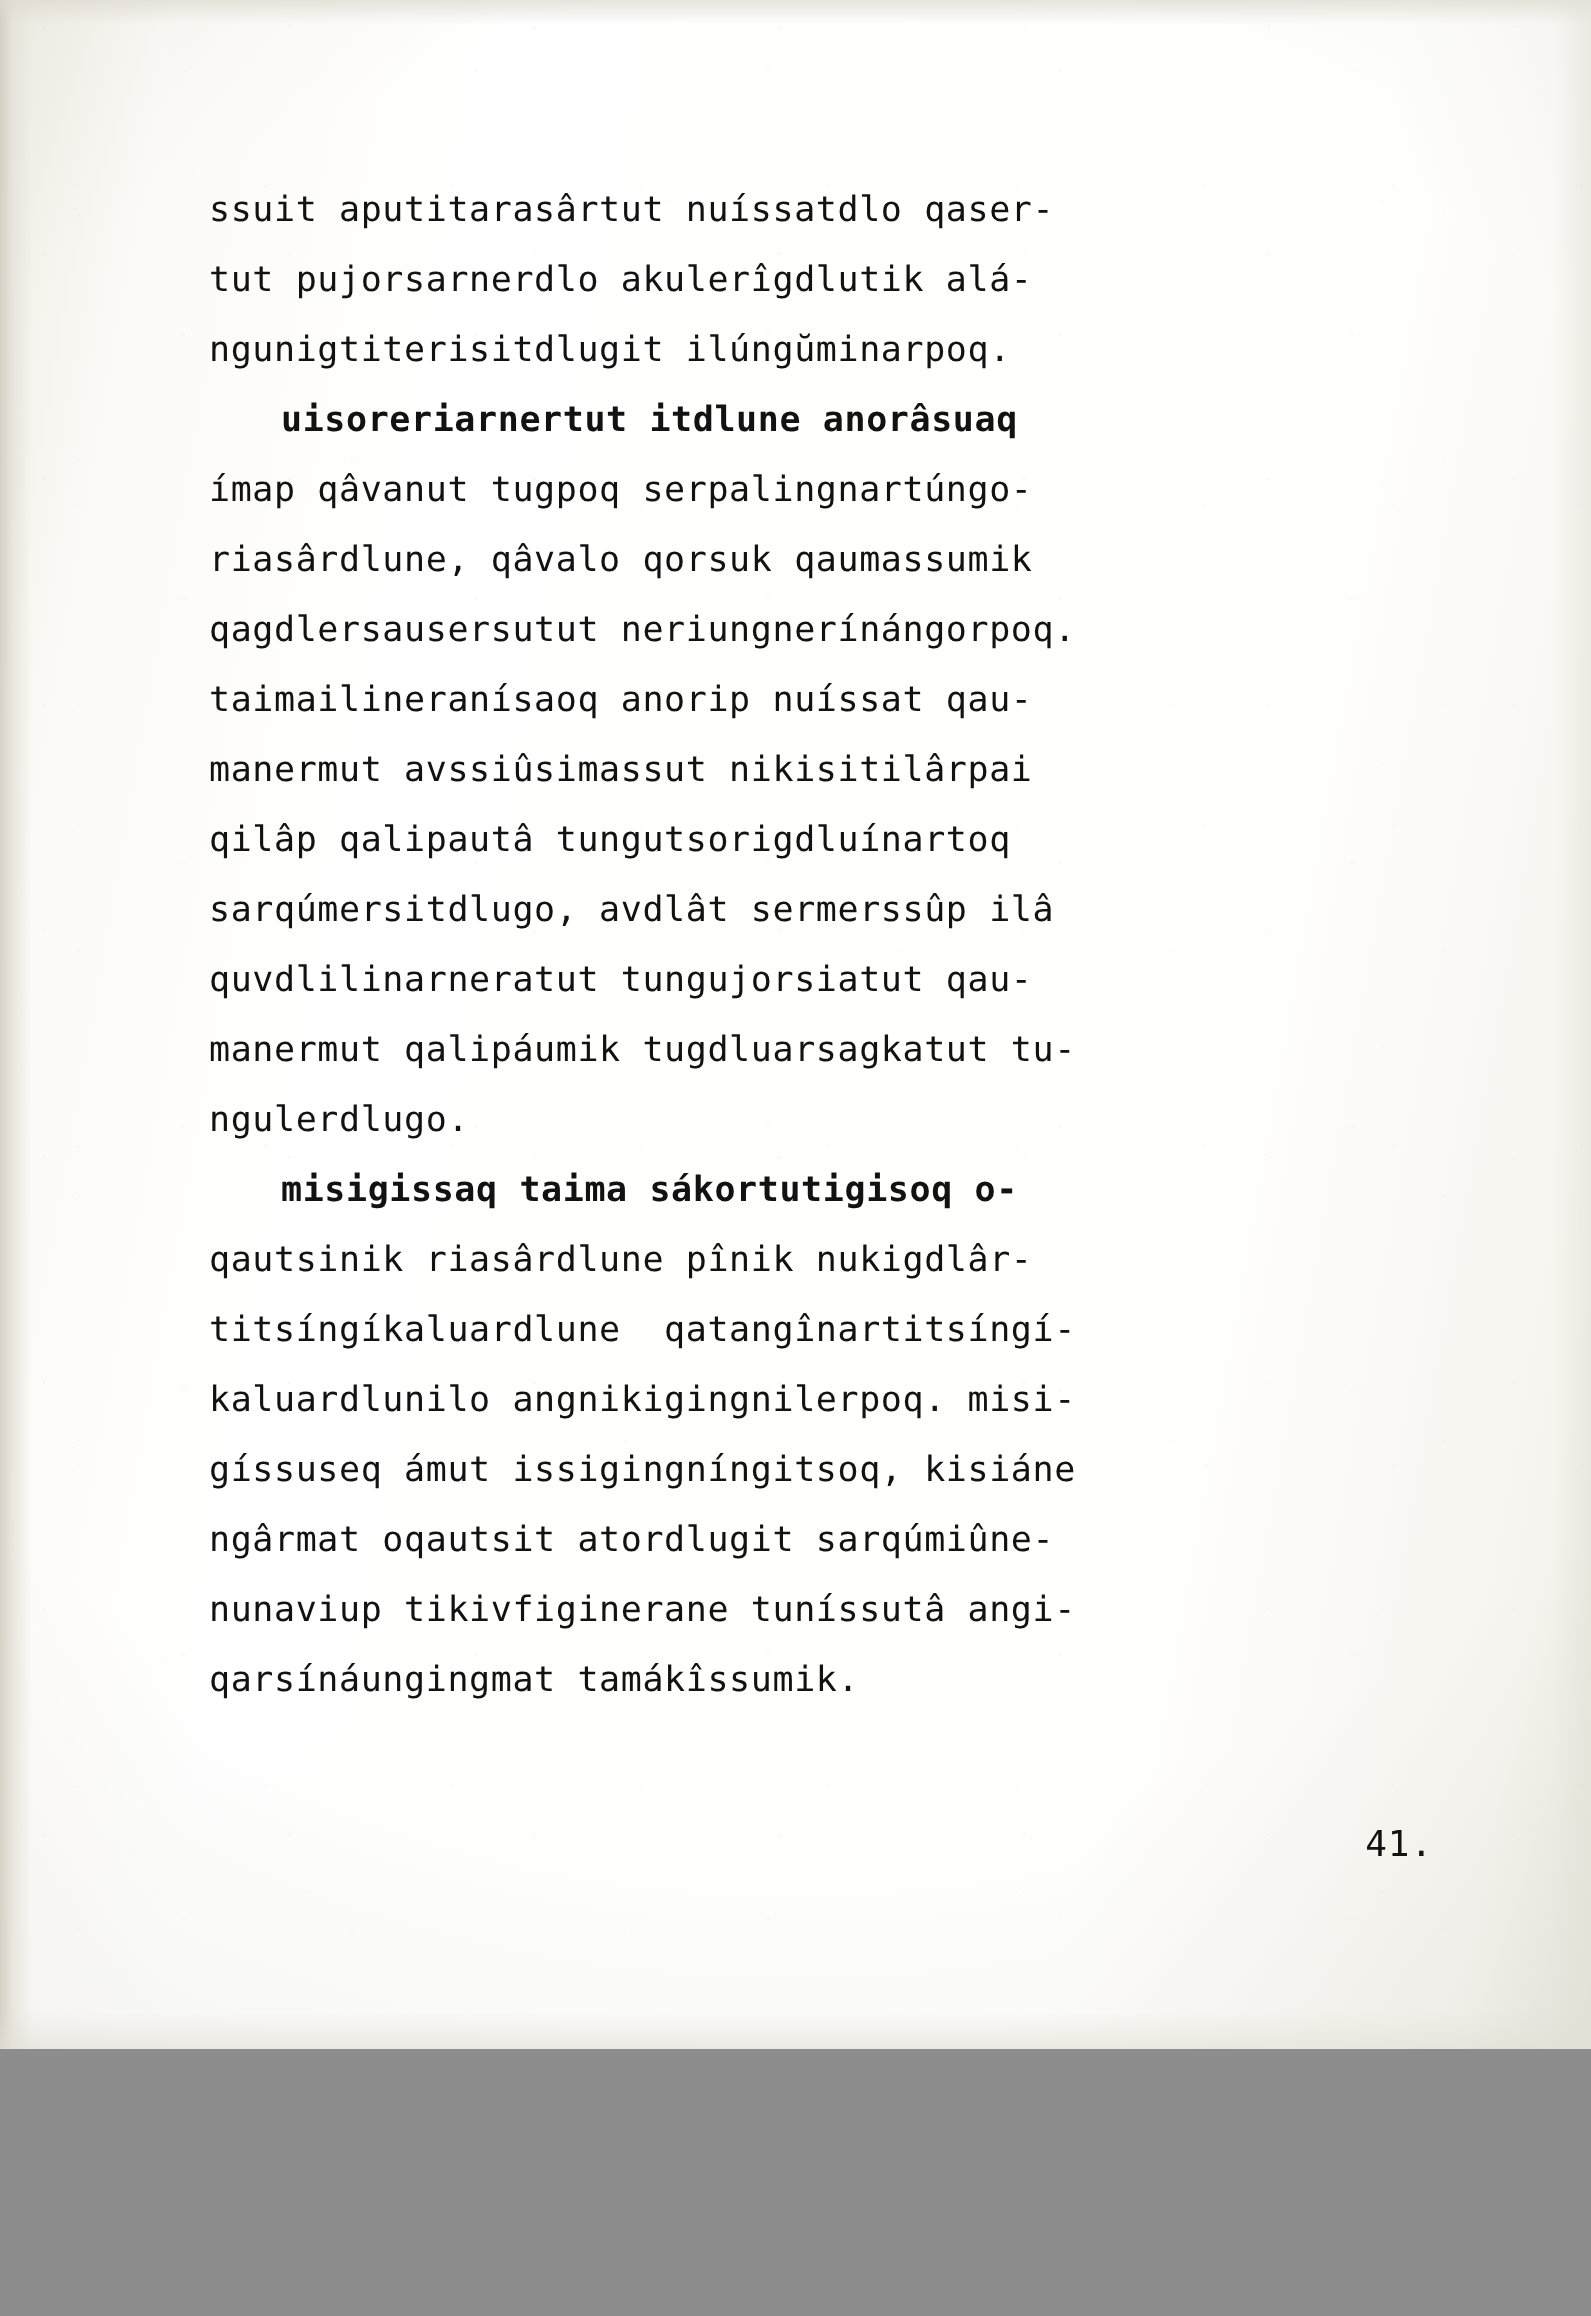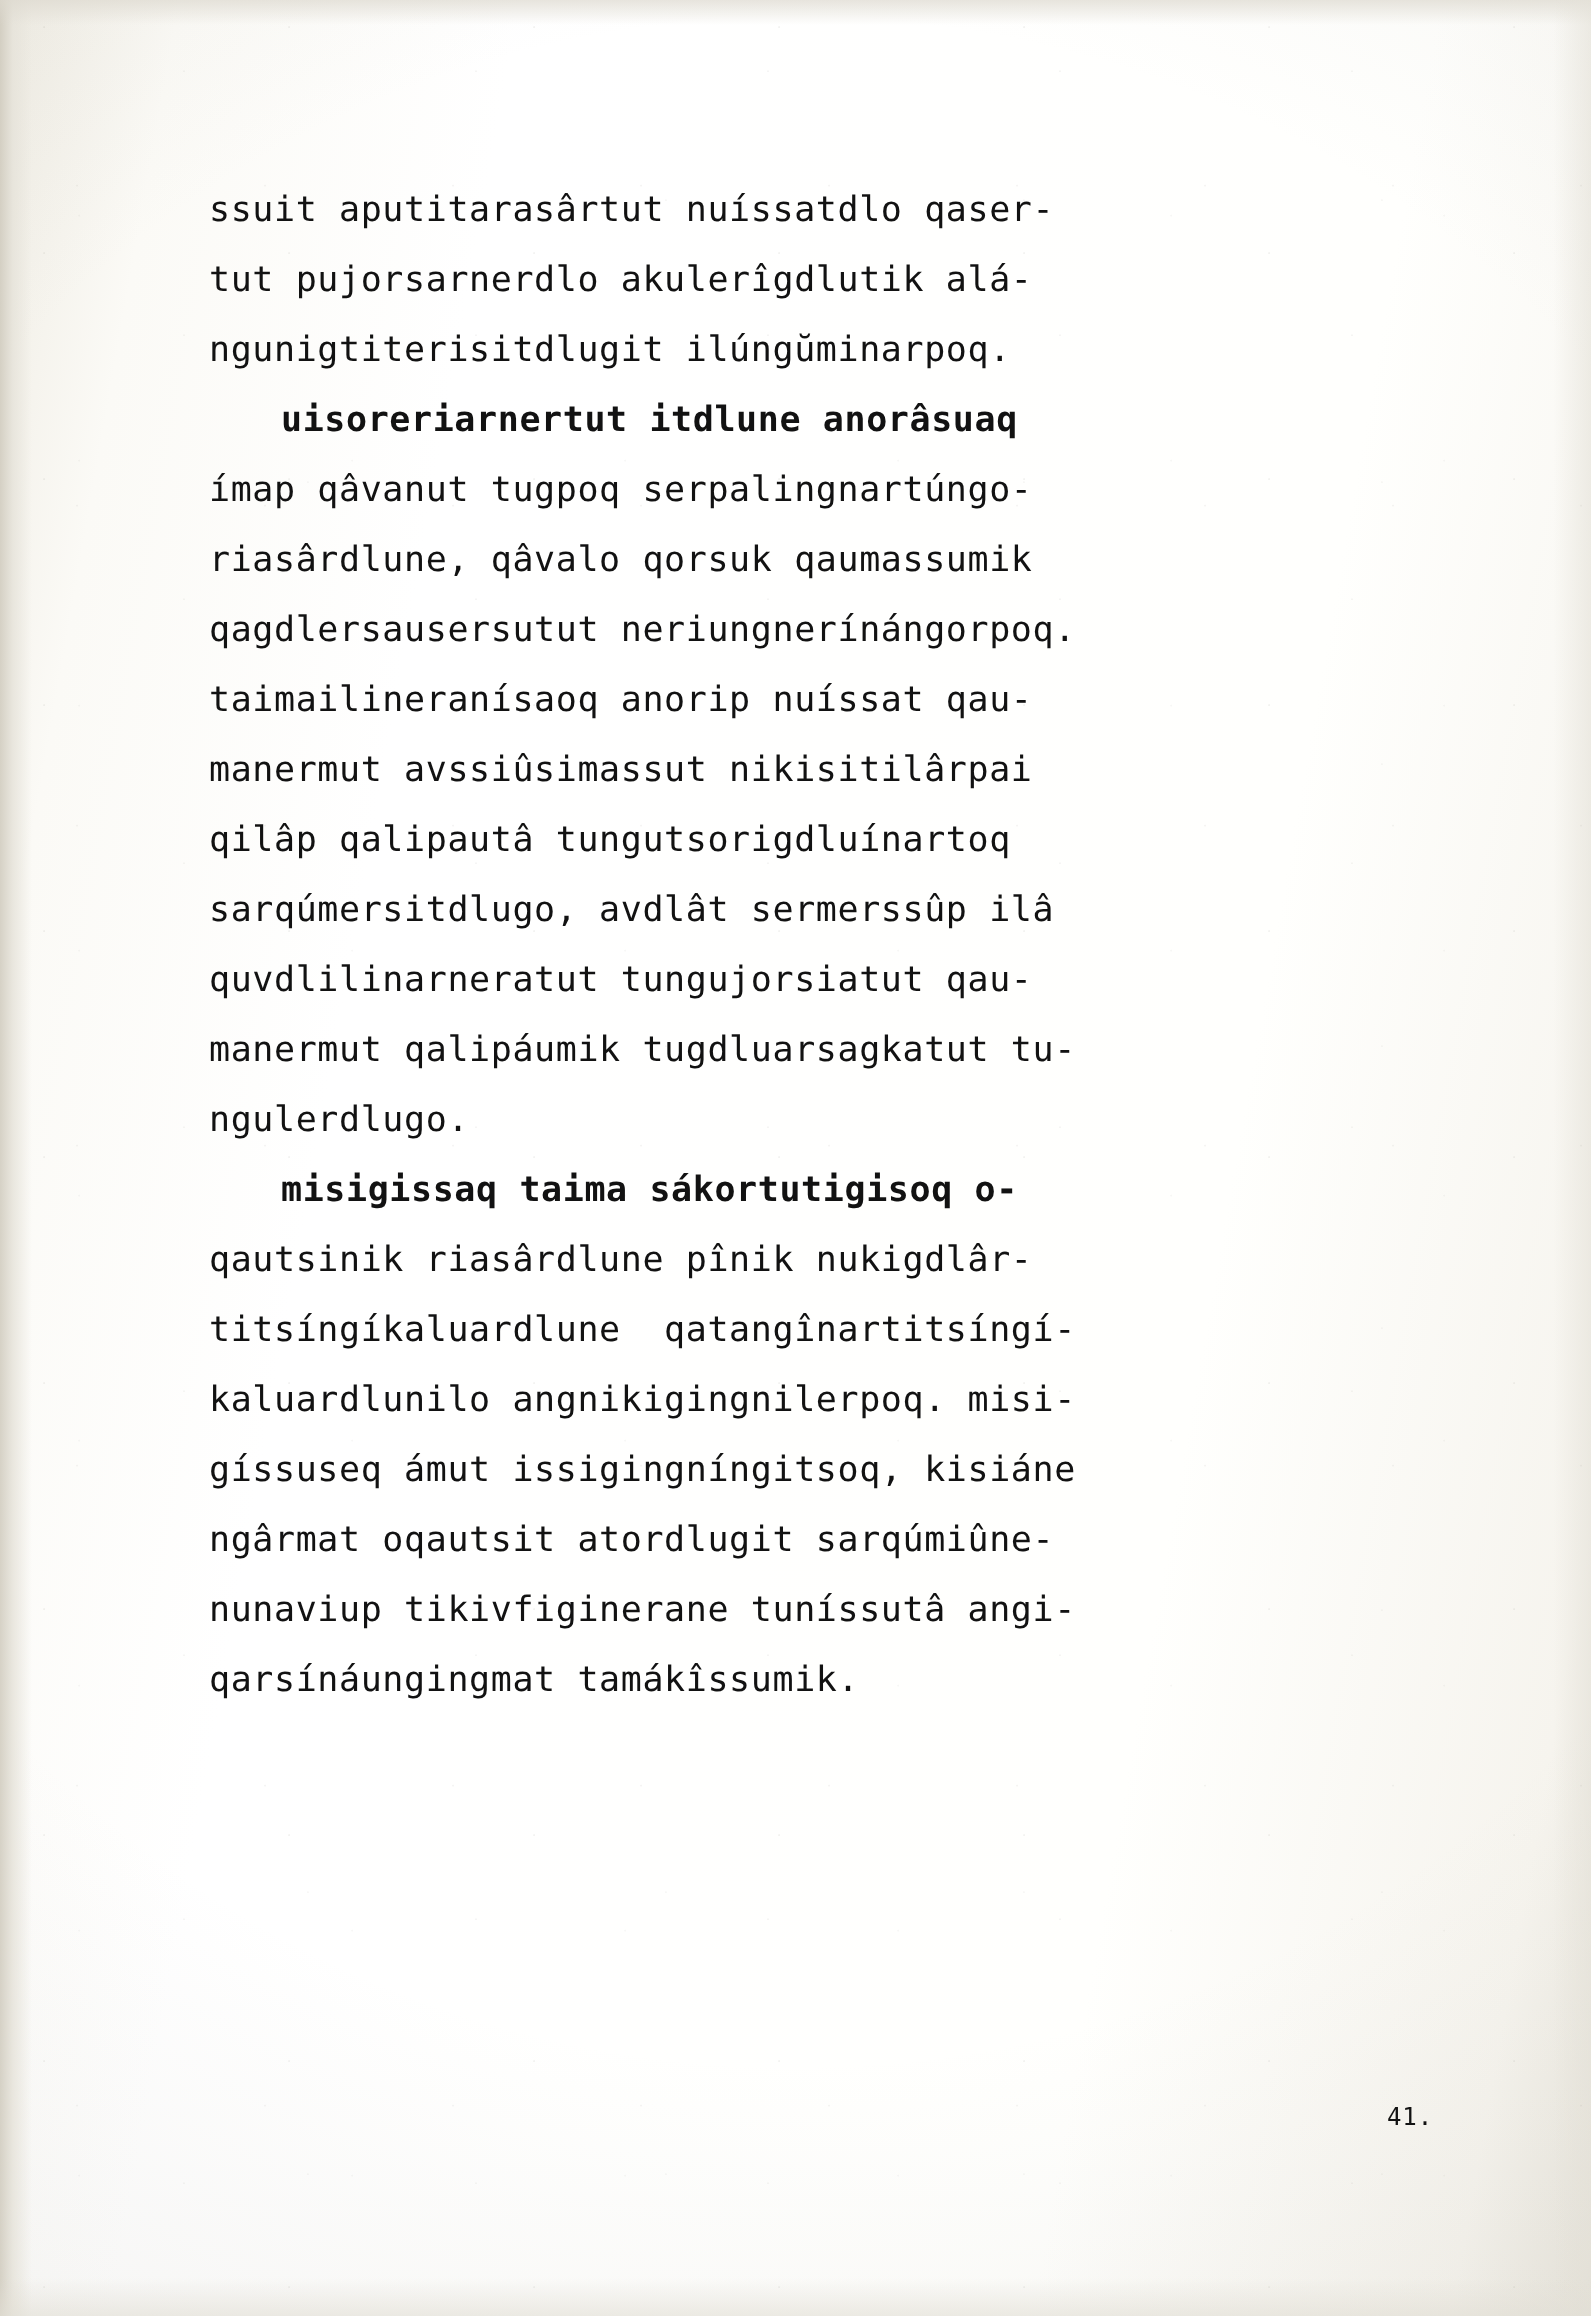--- a/index.html
+++ b/index.html
@@ -3,21 +3,21 @@
 <meta charset="utf-8">
 <style>
   html, body {
     margin: 0;
     padding: 0;
     background: #8d8d8d;
   }
   #page {
     position: relative;
     width: 1591px;
-    height: 2316px;
+    height: 2049px;
     background: #ffffff;
     overflow: hidden;
     
     background-image:
       radial-gradient(ellipse 120% 80% at 50% 45%, rgba(255,255,255,0) 55%, rgba(181,178,170,0.22) 100%),
       linear-gradient(100deg, #efece3 0%, #fbfaf6 9%, #ffffff 26%, #fffffd 72%, #f6f4ee 93%, #e9e6dd 100%);
   }
   
   #gutter-shadow {
     position: absolute;
@@ -85,21 +85,21 @@
   .line.indent {
     padding-left: 72px;
     font-weight: bold;
   }
 
   #page-number {
     position: absolute;
     right: 158px;
     bottom: 185px;
     font-family: "DejaVu Sans Mono", "Liberation Mono", monospace;
-    font-size: 24px;
+    font-size: 36px;
     letter-spacing: 0.9px;
     color: #121212;
   }
 </style>
 </head>
 <body>
 
 <div id="page">
 
   <div id="gutter-shadow"></div>

